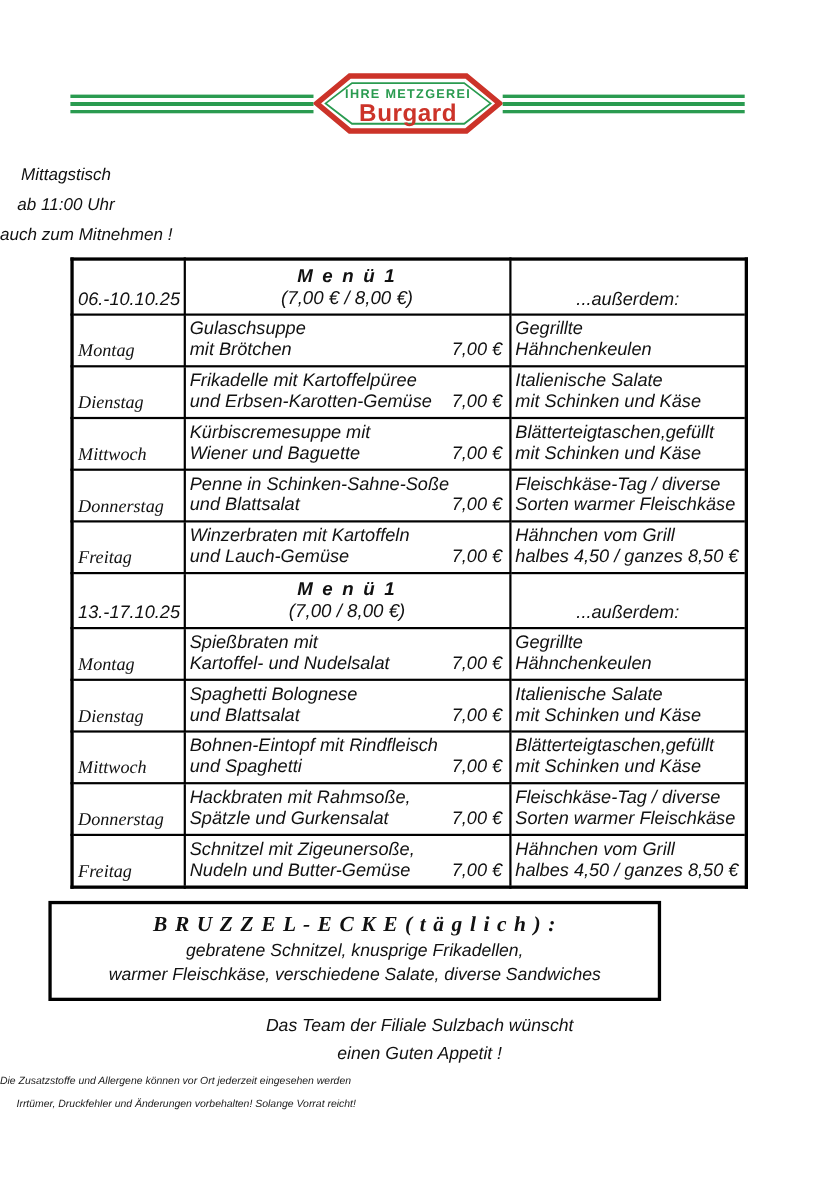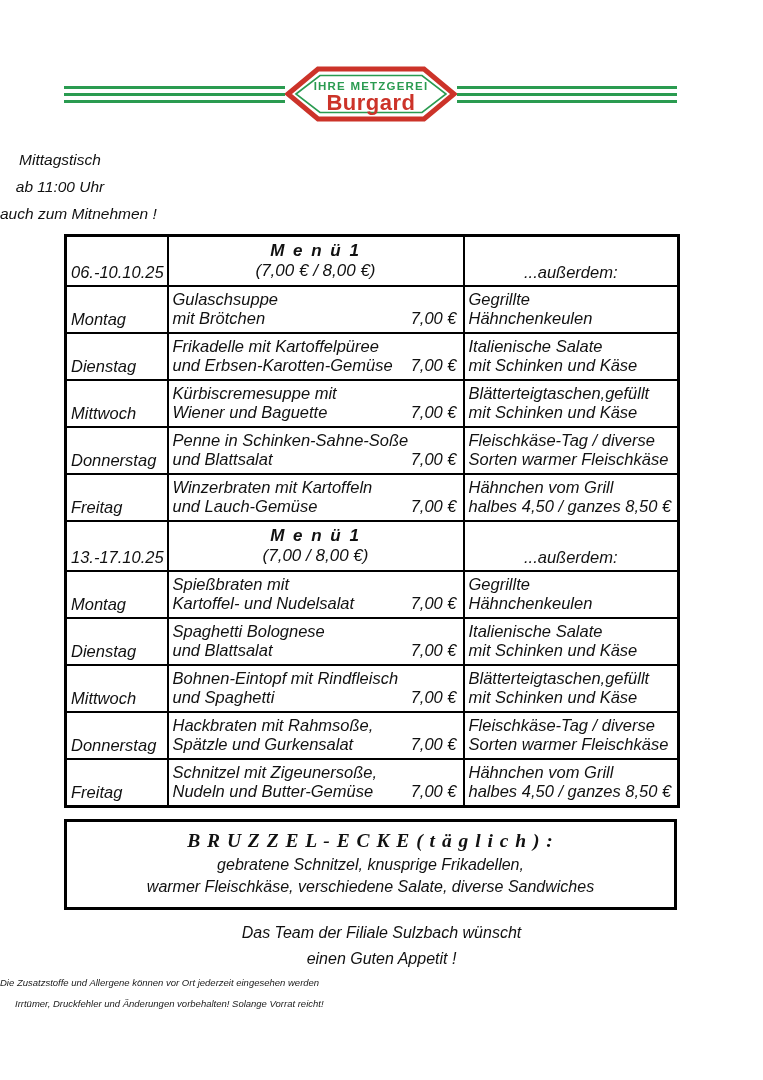--- a/index.html
+++ b/index.html
@@ -50,29 +50,29 @@
 
   .cell-col { display: flex; flex-direction: column; justify-content: center; height: 100%; }
   .hdr-cell { height: 48px; }
   .day-cell { height: 45px; }
 
   .date-range { padding: 0 0 3px 4px; white-space: nowrap; }
   .menu-title { text-align: center; font-weight: bold; letter-spacing: 2px; padding-top: 2px; font-size: 17px; }
   .menu-price { text-align: center; padding-bottom: 2px; font-size: 17px; }
   .extra-header { text-align: center; padding-bottom: 3px; }
 
-  .day-name { padding: 0 16px 3px 4px; white-space: nowrap; }
+  .day-name { padding: 0 16px 3px 4px; white-space: nowrap; font-family: Liberation Serif, serif; }
   .dish-l1 { padding: 1px 0 0 4px; white-space: nowrap; }
   .dish-l2 { display: flex; justify-content: space-between; padding: 0 6px 2px 4px; white-space: nowrap; }
   .extra-l1 { padding: 1px 0 0 4px; white-space: nowrap; }
   .extra-l2 { padding: 0 12px 2px 4px; white-space: nowrap; }
 
   
   .bruzzel {
-    margin: 11px 0 0 64px; width: 613px;
+    margin: 11px 0 0 44px; width: 557px;
     border: 3px solid #000;
     text-align: center; padding: 5px 0 9px;
   }
   .bruzzel-title {
     font-family: "Liberation Serif", serif;
     font-weight: bold; font-style: italic;
     font-size: 19.5px; letter-spacing: 1px; line-height: 27px;
     white-space: nowrap;
   }
   .bruzzel-line { font-style: italic; font-size: 16px; line-height: 22px; }

